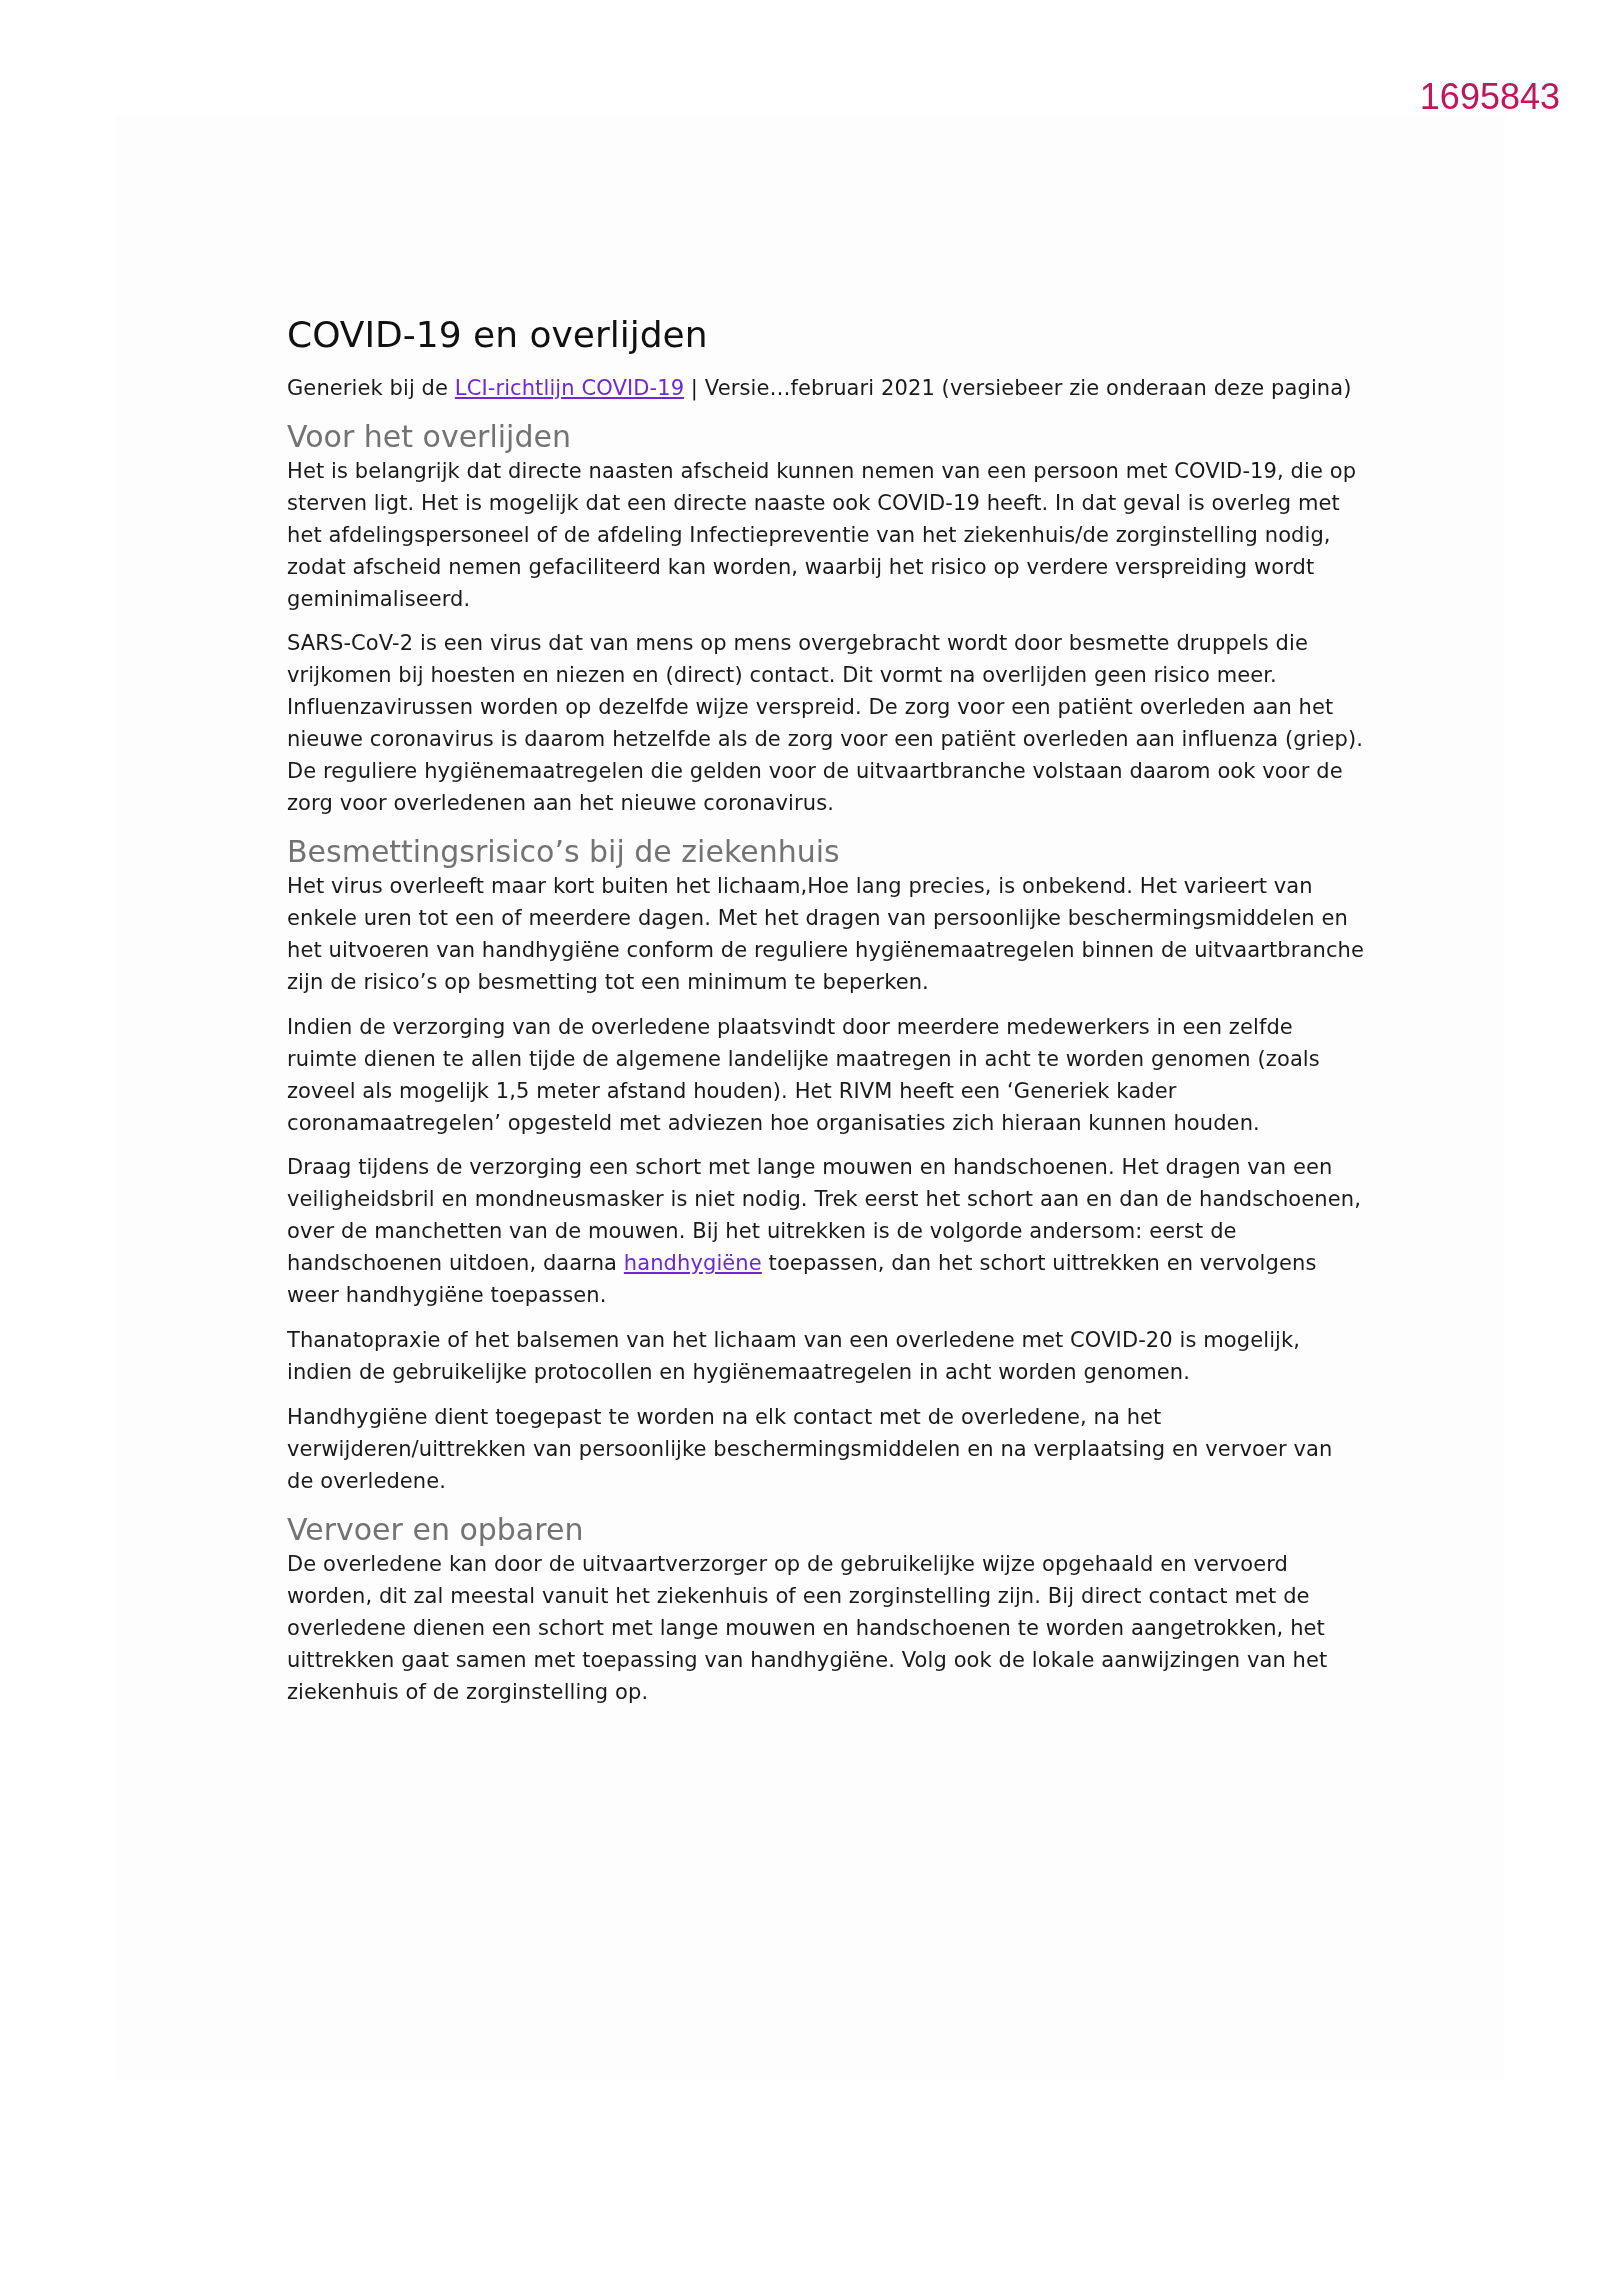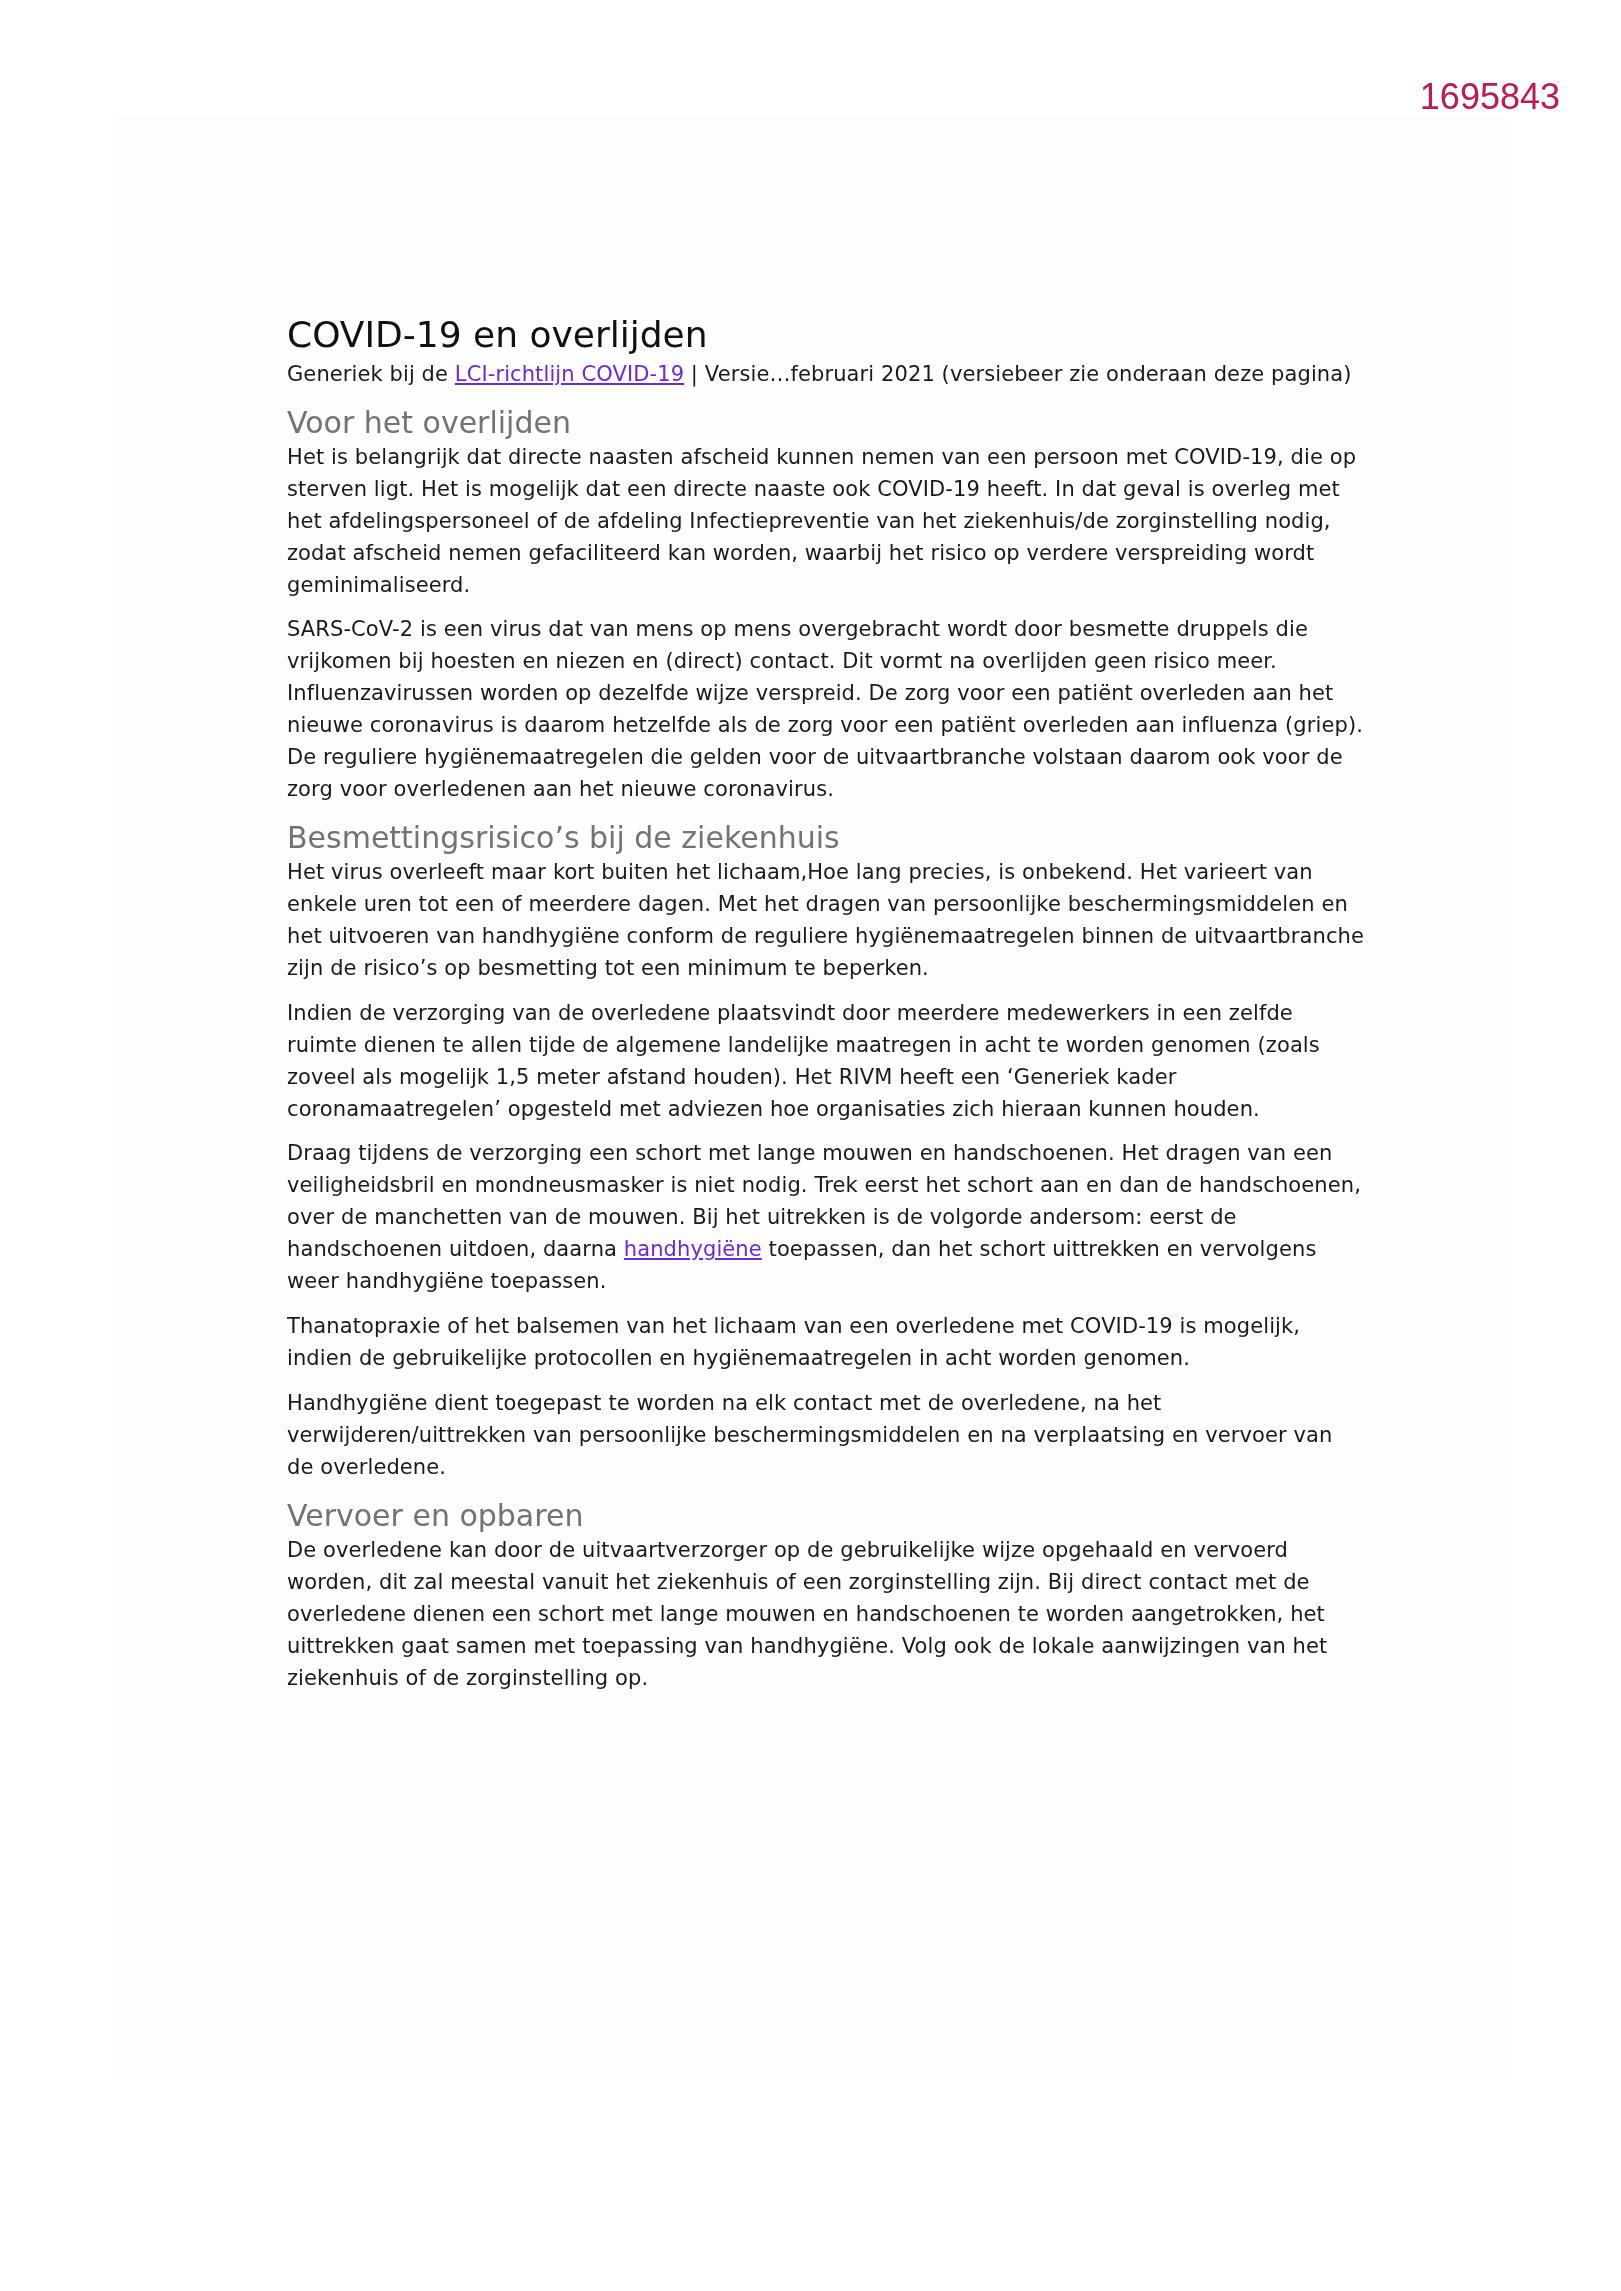--- a/index.html
+++ b/index.html
@@ -12,21 +12,21 @@
     font-family: "Liberation Sans", sans-serif; font-size: 36px; color: #be185d;
   }
   .page-area {
     position: absolute; left: 116px; top: 116px; width: 1390px; height: 1964px;
     background: #fdfdfd;
   }
   .content {
     position: absolute; left: 287px; top: 312px; width: 1078px;
   }
   h1 {
-    font-weight: normal; font-size: 36px; margin: 0 0 1px 0; line-height: 45px; color: #111;
+    font-weight: normal; font-size: 36px; margin: 0 0 15px 0; line-height: 45px; color: #111;
   }
   h2 {
     font-weight: normal; font-size: 30px; margin: 13.7px 0 0 0; line-height: 37px; color: #737373;
   }
   p {
     font-size: 21px; line-height: 32px; margin: 0 0 12.7px 0; letter-spacing: 0.1px;
   }
   .subtitle { margin-bottom: 7.8px; }
   a.link { color: #6d28d9; text-decoration: underline; }
 </style>
@@ -42,19 +42,19 @@
 
   <h2>Voor het overlijden</h2>
   <p>Het is belangrijk dat directe naasten afscheid kunnen nemen van een persoon met COVID-19, die op sterven ligt. Het is mogelijk dat een directe naaste ook COVID-19 heeft. In dat geval is overleg met het afdelingspersoneel of de afdeling Infectiepreventie van het ziekenhuis/de zorginstelling nodig, zodat afscheid nemen gefaciliteerd kan worden, waarbij het risico op verdere verspreiding wordt geminimaliseerd.</p>
 
   <p>SARS-CoV-2 is een virus dat van mens op mens overgebracht wordt door besmette druppels die vrijkomen bij hoesten en niezen en (direct) contact. Dit vormt na overlijden geen risico meer. Influenzavirussen worden op dezelfde wijze verspreid. De zorg voor een patiënt overleden aan het nieuwe coronavirus is daarom hetzelfde als de zorg voor een patiënt overleden aan influenza (griep). De reguliere hygiënemaatregelen die gelden voor de uitvaartbranche volstaan daarom ook voor de zorg voor overledenen aan het nieuwe coronavirus.</p>
 
   <h2>Besmettingsrisico’s bij de ziekenhuis</h2>
   <p>Het virus overleeft maar kort buiten het lichaam,Hoe lang precies, is onbekend. Het varieert van enkele uren tot een of meerdere dagen. Met het dragen van persoonlijke beschermingsmiddelen en het uitvoeren van handhygiëne conform de reguliere hygiënemaatregelen binnen de uitvaartbranche zijn de risico’s op besmetting tot een minimum te beperken.</p>
   <p>Indien de verzorging van de overledene plaatsvindt door meerdere medewerkers in een zelfde ruimte dienen te allen tijde de algemene landelijke maatregen in acht te worden genomen (zoals zoveel als mogelijk 1,5 meter afstand houden). Het RIVM heeft een ‘Generiek kader coronamaatregelen’ opgesteld met adviezen hoe organisaties zich hieraan kunnen houden.</p>
   <p><span>Draag tijdens de verzorging een schort met lange mouwen en handschoenen. Het dragen van een veiligheidsbril en mondneusmasker is niet nodig. Trek eerst het schort aan en dan de handschoenen, over de manchetten van de mouwen. Bij het uitrekken is de volgorde andersom: eerst de handschoenen uitdoen, daarna </span><a class="link">handhygiëne</a><span> toepassen, dan het schort uittrekken en vervolgens weer handhygiëne toepassen.</span></p>
-  <p>Thanatopraxie of het balsemen van het lichaam van een overledene met COVID-19 is mogelijk, indien de gebruikelijke protocollen en hygiënemaatregelen in acht worden genomen.</p>
+  <p>Thanatopraxie of het balsemen van het lichaam van een overledene met COVID-20 is mogelijk, indien de gebruikelijke protocollen en hygiënemaatregelen in acht worden genomen.</p>
   <p>Handhygiëne dient toegepast te worden na elk contact met de overledene, na het verwijderen/uittrekken van persoonlijke beschermingsmiddelen en na verplaatsing en vervoer van de overledene.</p>
 
   <h2>Vervoer en opbaren</h2>
   <p>De overledene kan door de uitvaartverzorger op de gebruikelijke wijze opgehaald en vervoerd worden, dit zal meestal vanuit het ziekenhuis of een zorginstelling zijn. Bij direct contact met de overledene dienen een schort met lange mouwen en handschoenen te worden aangetrokken, het uittrekken gaat samen met toepassing van  handhygiëne. Volg ook de lokale aanwijzingen van het ziekenhuis of de zorginstelling op.</p>
 </div>
 
 
 </body></html>

